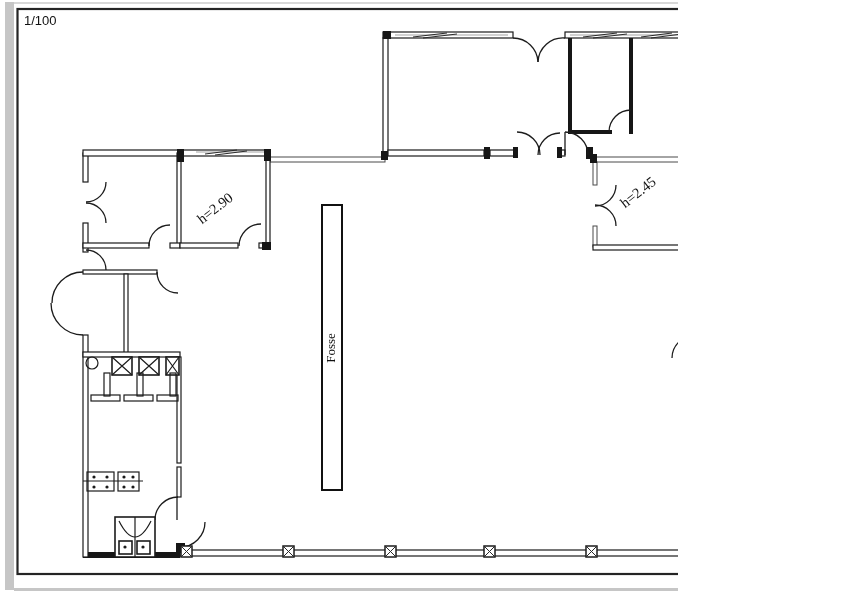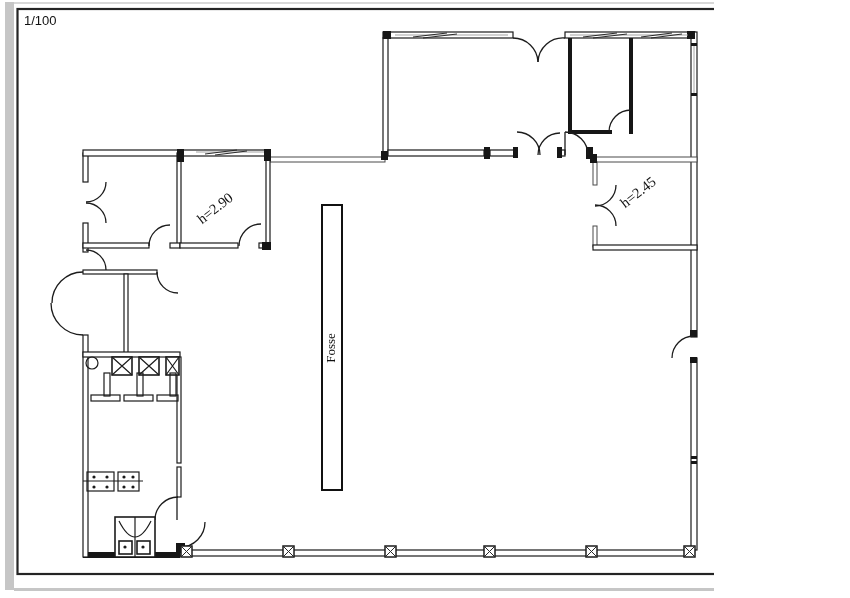--- a/index.html
+++ b/index.html
@@ -1,17 +1,17 @@
 <!DOCTYPE html>
 <html><head>
 <meta charset="utf-8">
 <style>
   html,body{margin:0;padding:0;background:#ffffff;}
   .canvas{position:relative;width:678px;height:598px;background:#ffffff;overflow:hidden;
-          font-family:"Liberation Sans",sans-serif;padding-left:36px;}
+          font-family:"Liberation Sans",sans-serif;}
   svg{position:absolute;left:0;top:0;}
   .wall{fill:#ffffff;stroke:#1c1c1c;stroke-width:1.2;}
   .wallg{fill:#ffffff;stroke:#4a4a4a;stroke-width:1;}
   .thick{fill:#161616;stroke:none;}
   .arc{fill:none;stroke:#1c1c1c;stroke-width:1.3;}
   .fix{fill:#ffffff;stroke:#1c1c1c;stroke-width:1.6;}
   .fxl{fill:none;stroke:#1c1c1c;stroke-width:1.2;}
   .glz{stroke:#999999;stroke-width:0.9;fill:none;}
   .diag{stroke:#2a2a2a;stroke-width:1;fill:none;}
   .post{fill:#161616;stroke:none;}

